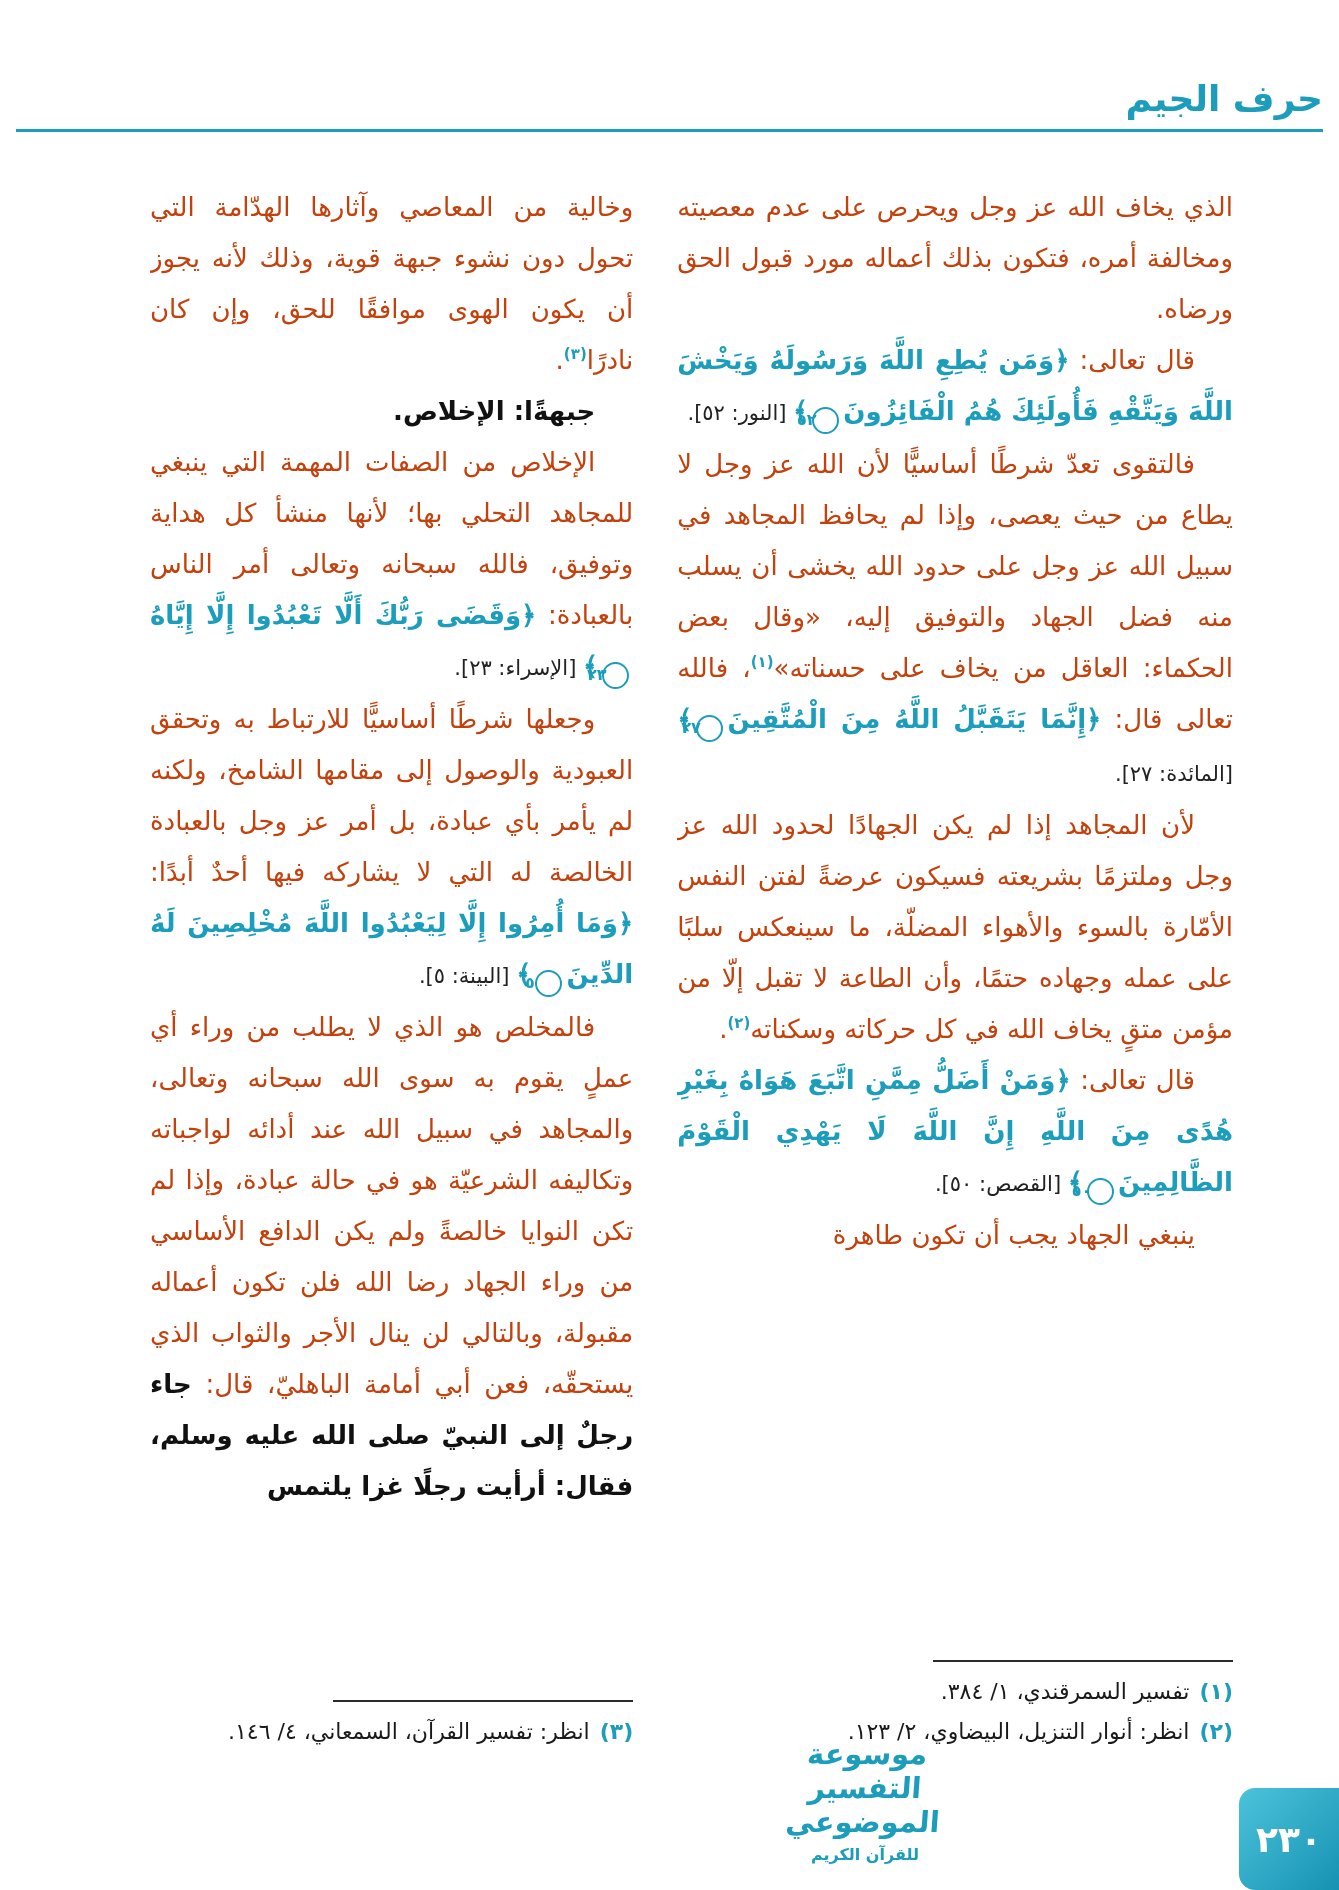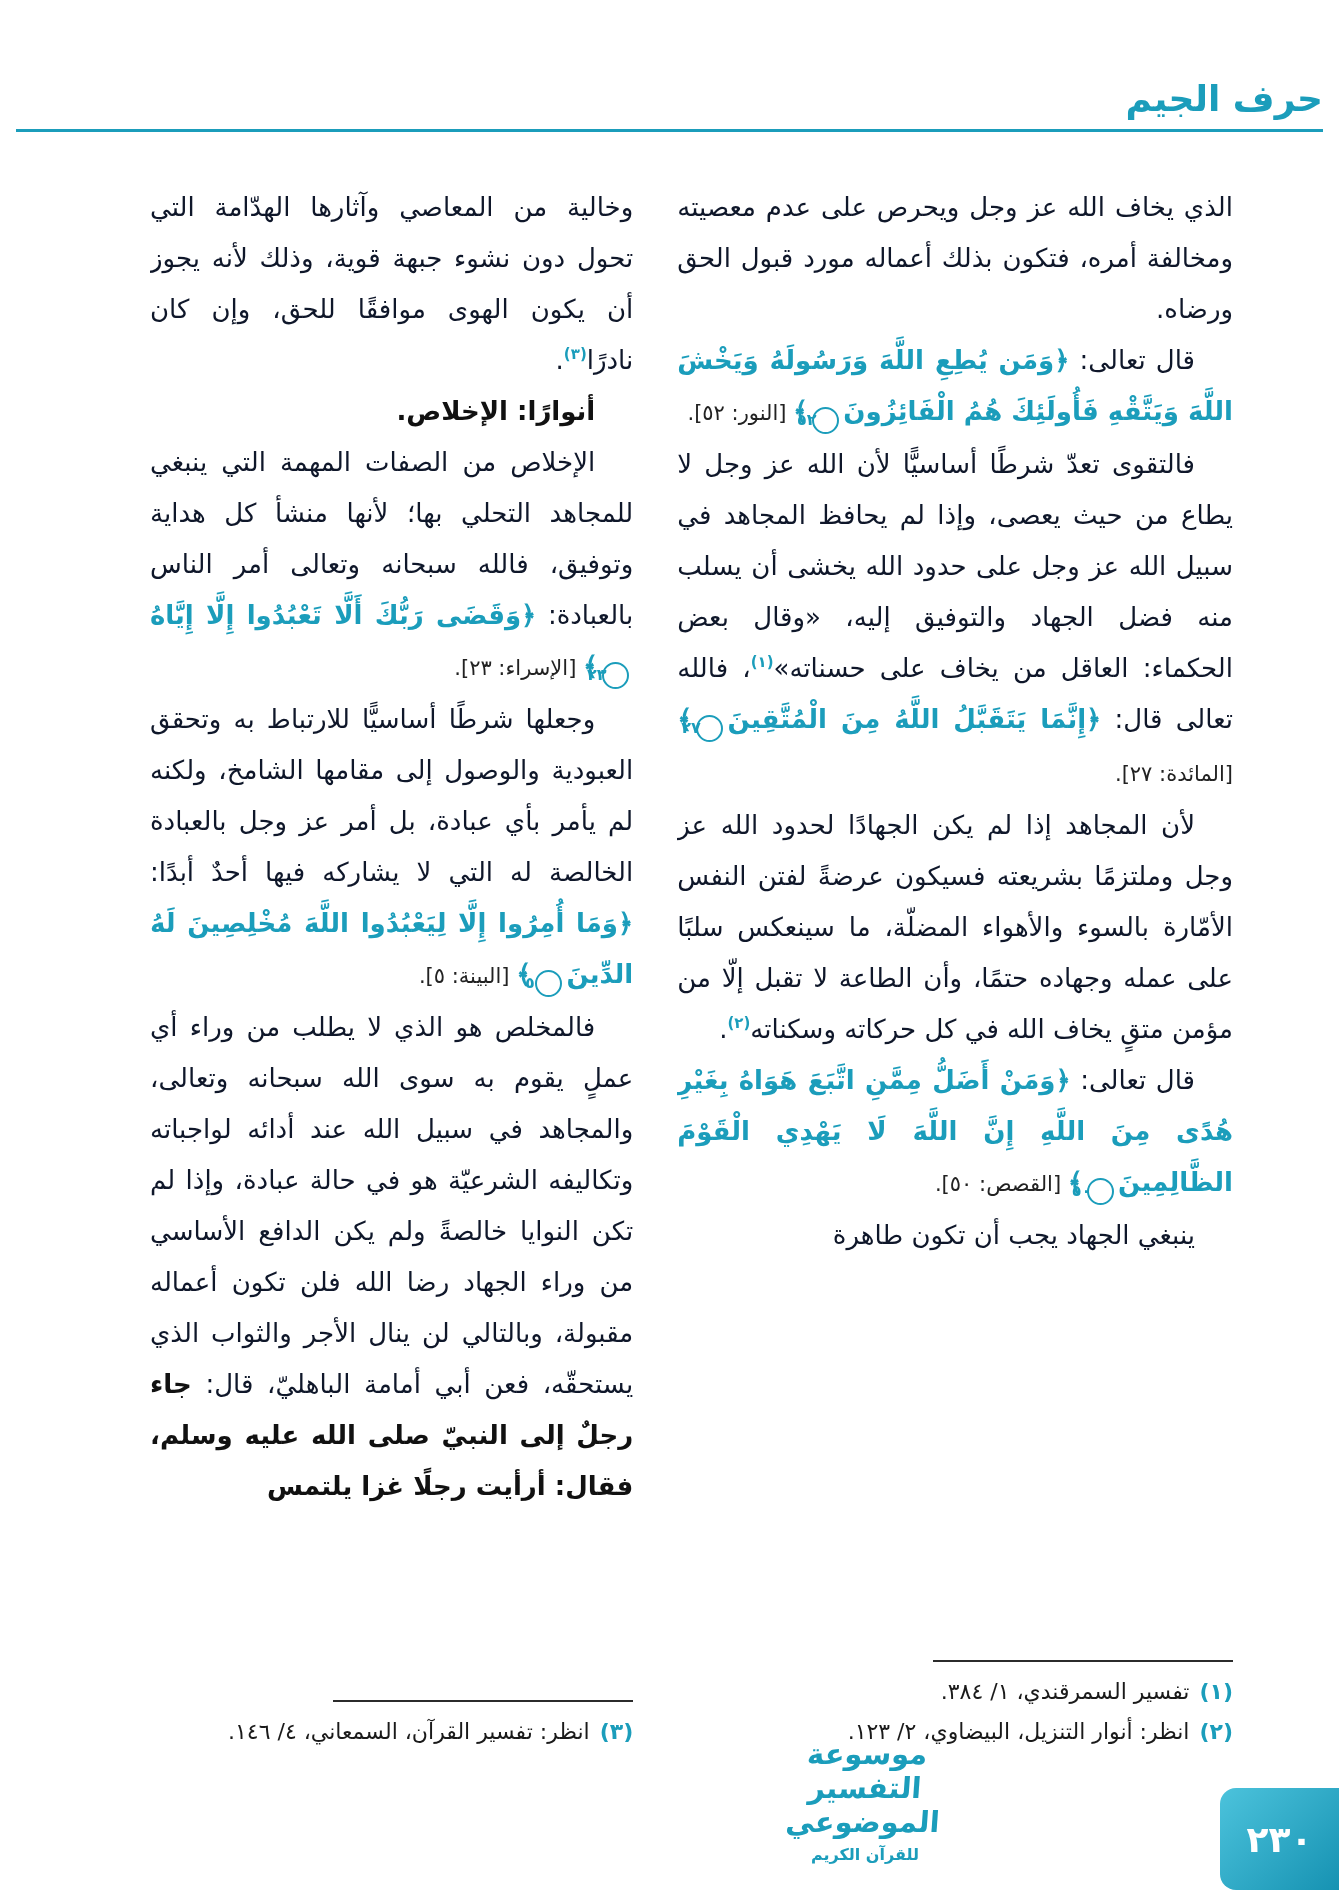--- a/index.html
+++ b/index.html
@@ -44,21 +44,21 @@
   .col-content{
     flex:1 1 auto;
     overflow:hidden;
     font-size:26px;
     line-height:51px;
     text-align:justify;
   }
   .para{ text-align:justify; }
   .para.indent{ text-indent:38px; }
 
-  .seg-text{ color:#0f172a; }
+  .seg-text{ color:#c2410c; }
   .seg-bold{ color:#111; font-weight:bold; }
   .seg-quran{
     color:var(--accent,#1b9dbb);
     font-weight:bold;
   }
   .seg-cite{
     color:#222;
     font-size:21px;
   }
   .seg-ref{
@@ -108,21 +108,21 @@
     font-size:29px; font-weight:bold; line-height:34px;
     transform:skewX(-4deg);
   }
   .logo-sub{
     font-size:16px; font-weight:bold; margin-top:6px; letter-spacing:1px;
   }
 
   .page-number{
     position:absolute;
     bottom:0; left:auto; right:0;
-    width:119px; height:102px;
+    width:100px; height:102px;
     background:linear-gradient(135deg, var(--pagenum-light,#4cc3dc), var(--pagenum-dark,#1692b2));
     border-radius:16px 0 0 16px;
     display:flex; align-items:center; justify-content:center;
   }
   .page-number span{
     color:#ffffff;
     font-size:36px;
     font-weight:bold;
   }
 </style>
@@ -152,21 +152,21 @@
         <div class="fn-list">
             <div class="footnote"><span class="fn-num">(١)</span><span>تفسير السمرقندي، ١/ ٣٨٤.</span></div>
             <div class="footnote"><span class="fn-num">(٢)</span><span>انظر: أنوار التنزيل، البيضاوي، ٢/ ١٢٣.</span></div>
           </div>
       </div>
     </section>
 
     <section class="col col-left">
       <div class="col-content">
           <p class="para"><span class="seg-text">وخالية من المعاصي وآثارها الهدّامة التي تحول دون نشوء جبهة قوية، وذلك لأنه يجوز أن يكون الهوى موافقًا للحق، وإن كان نادرًا</span><span class="seg-ref">(٣)</span><span class="seg-text">.</span></p>
-          <p class="para indent"><span class="seg-bold">أنوارًا: الإخلاص.</span></p>
+          <p class="para indent"><span class="seg-bold">جبهةًا: الإخلاص.</span></p>
           <p class="para indent"><span class="seg-text">الإخلاص من الصفات المهمة التي ينبغي للمجاهد التحلي بها؛ لأنها منشأ كل هداية وتوفيق، فالله سبحانه وتعالى أمر الناس بالعبادة: </span><span class="seg-quran">﴿وَقَضَى رَبُّكَ أَلَّا تَعْبُدُوا إِلَّا إِيَّاهُ</span><span class="ayah-mark">٢٣</span><span class="seg-quran">﴾</span><span class="seg-cite"> [الإسراء: ٢٣].</span></p>
           <p class="para indent"><span class="seg-text">وجعلها شرطًا أساسيًّا للارتباط به وتحقق العبودية والوصول إلى مقامها الشامخ، ولكنه لم يأمر بأي عبادة، بل أمر عز وجل بالعبادة الخالصة له التي لا يشاركه فيها أحدٌ أبدًا: </span><span class="seg-quran">﴿وَمَا أُمِرُوا إِلَّا لِيَعْبُدُوا اللَّهَ مُخْلِصِينَ لَهُ الدِّينَ</span><span class="ayah-mark">٥</span><span class="seg-quran">﴾</span><span class="seg-cite"> [البينة: ٥].</span></p>
           <p class="para indent"><span class="seg-text">فالمخلص هو الذي لا يطلب من وراء أي عملٍ يقوم به سوى الله سبحانه وتعالى، والمجاهد في سبيل الله عند أدائه لواجباته وتكاليفه الشرعيّة هو في حالة عبادة، وإذا لم تكن النوايا خالصةً ولم يكن الدافع الأساسي من وراء الجهاد رضا الله فلن تكون أعماله مقبولة، وبالتالي لن ينال الأجر والثواب الذي يستحقّه، فعن أبي أمامة الباهليّ، قال: </span><span class="seg-bold">جاء رجلٌ إلى النبيّ صلى الله عليه وسلم، فقال: أرأيت رجلًا غزا يلتمس</span></p>
         </div>
       <div class="footnotes">
         <div class="fn-rule"></div>
         <div class="fn-list">
             <div class="footnote"><span class="fn-num">(٣)</span><span>انظر: تفسير القرآن، السمعاني، ٤/ ١٤٦.</span></div>
           </div>
       </div>

